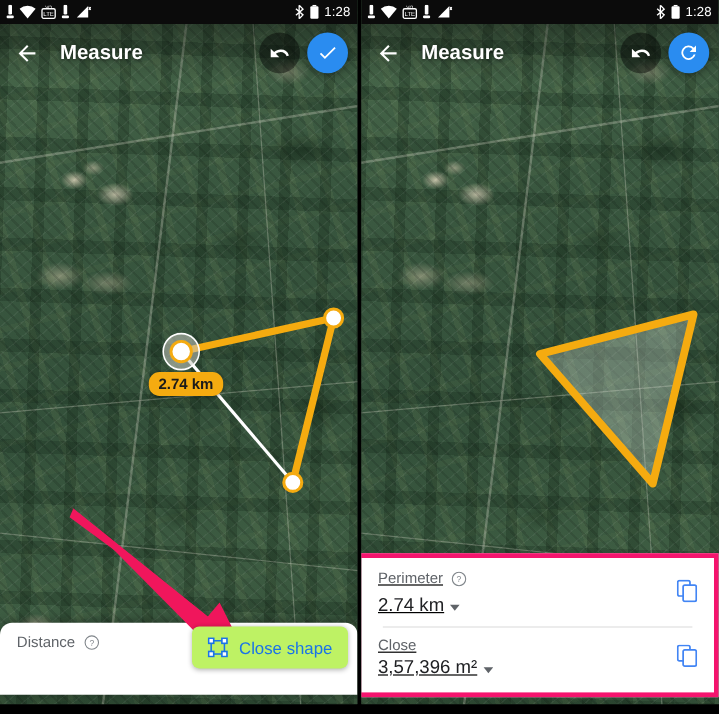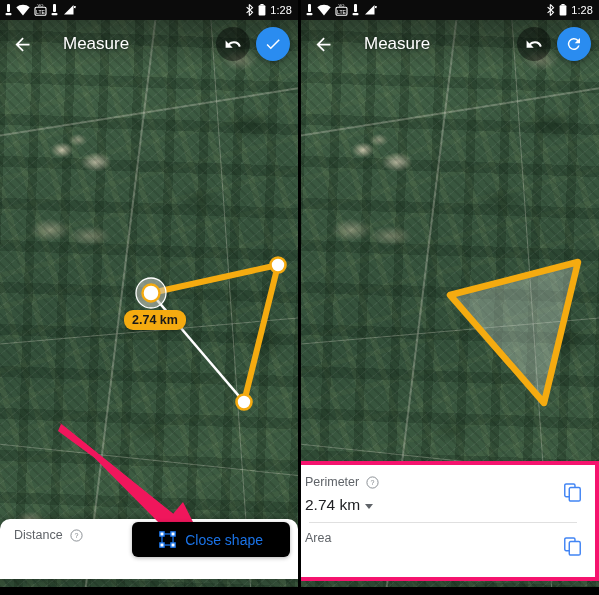--- a/index.html
+++ b/index.html
@@ -48,21 +48,21 @@
   .sb-left{display:flex;align-items:center;gap:4px;padding-left:5px;}
   .sb-right{margin-left:auto;display:flex;align-items:center;gap:4px;padding-right:6px;}
   .sb-time{color:#fff;font-size:11px;letter-spacing:.1px;}
   .sb-ico{display:block;}
 
   
   .appbar{position:absolute;top:20px;left:0;width:100%;height:48px;z-index:22;
     display:flex;align-items:center;
     background:linear-gradient(180deg,rgba(0,0,0,.38),rgba(0,0,0,0));}
   .back{width:44px;height:44px;display:flex;align-items:center;justify-content:center;cursor:pointer;}
-  .title{color:#fff;font-size:17px;font-weight:400;margin-left:19px;
+  .title{color:#fff;font-size:17px;font-weight:700;margin-left:6px;
     text-shadow:0 1px 3px rgba(0,0,0,.55);text-align:center;}
   .ab-right{margin-left:auto;display:flex;align-items:center;gap:6px;padding-right:8px;}
   .undo{width:34px;height:34px;border-radius:50%;background:rgba(0,0,0,.42);
     display:flex;align-items:center;justify-content:center;cursor:pointer;}
   .fab{width:34px;height:34px;border-radius:50%;background:#2a8cf0;
     display:flex;align-items:center;justify-content:center;cursor:pointer;
     box-shadow:0 2px 5px rgba(0,0,0,.35);}
 
   
   .svg-ovl{position:absolute;inset:0;z-index:12;}
@@ -76,29 +76,29 @@
     border-top-left-radius:10px;border-top-right-radius:10px;
     box-shadow:0 -2px 8px rgba(0,0,0,.3);}
   .sheet-left{height:60px;padding:9px 14px 0 14px;box-sizing:border-box;}
   .row-label{display:flex;align-items:center;gap:7px;}
   .lbl{color:#5f6368;font-size:12.5px;}
   .qmark{width:13px;height:13px;}
   .value{color:#202124;font-size:15.5px;margin-top:7px;display:flex;align-items:center;gap:5px;}
   .caret{width:0;height:0;border-left:4.5px solid transparent;border-right:4.5px solid transparent;
     border-top:5px solid #5f6368;display:inline-block;margin-top:2px;}
 
-  .chip{position:absolute;right:8px;bottom:30px;z-index:34;background:#000000;
+  .chip{position:absolute;right:8px;bottom:30px;z-index:34;background:#bef264;
     border-radius:6px;box-shadow:0 1px 4px rgba(0,0,0,.3);
-    padding:9px 27px;display:flex;align-items:center;gap:9px;cursor:pointer;}
+    padding:9px 13px;display:flex;align-items:center;gap:9px;cursor:pointer;}
   .chip-txt{color:#1a73e8;font-size:14px;}
 
   
   .sheet-right{position:absolute;left:-4px;bottom:6px;width:302px;z-index:32;
     border:4px solid #f5146e;background:#fff;box-sizing:border-box;height:120px;}
-  .sr-inner{padding:10px 14px 0 4px;position:relative;height:100%;box-sizing:border-box;}
+  .sr-inner{padding:10px 14px 0 14px;position:relative;height:100%;box-sizing:border-box;text-decoration:underline;}
   .divider{height:1px;background:#e0e0e0;margin:8px 4px 0 4px;}
   .copy{position:absolute;right:14px;cursor:pointer;}
 
   .arrow{position:absolute;z-index:33;pointer-events:none;}
 </style>
 </head>
 <body>
 
 <div class="screen">
 
@@ -291,21 +291,25 @@
           <span class="caret"></span>
         </div>
         <svg class="copy" style="top:18px;" width="17" height="19" viewBox="0 0 20 22">
           <rect x="0.9" y="0.9" width="12" height="15" rx="1.6" fill="none" stroke="#4285f4" stroke-width="1.7"></rect>
           <rect x="6.2" y="5.2" width="12.9" height="15.9" rx="1.6" fill="#fff" stroke="#4285f4" stroke-width="1.7"></rect>
         </svg>
 
         <div class="divider"></div>
 
         <div class="row-label" style="margin-top:8px;">
-          <span class="lbl">Area</span>
+          <span class="lbl">Close</span>
+        </div>
+        <div class="value" style="margin-top:3px;">
+          <span>3,57,396 m²</span>
+          <span class="caret"></span>
         </div>
         <svg class="copy" style="top:72px;" width="17" height="19" viewBox="0 0 20 22">
           <rect x="0.9" y="0.9" width="12" height="15" rx="1.6" fill="none" stroke="#4285f4" stroke-width="1.7"></rect>
           <rect x="6.2" y="5.2" width="12.9" height="15.9" rx="1.6" fill="#fff" stroke="#4285f4" stroke-width="1.7"></rect>
         </svg>
       </div>
     </div>
   </div>
 
   <div class="bottombar"></div>

